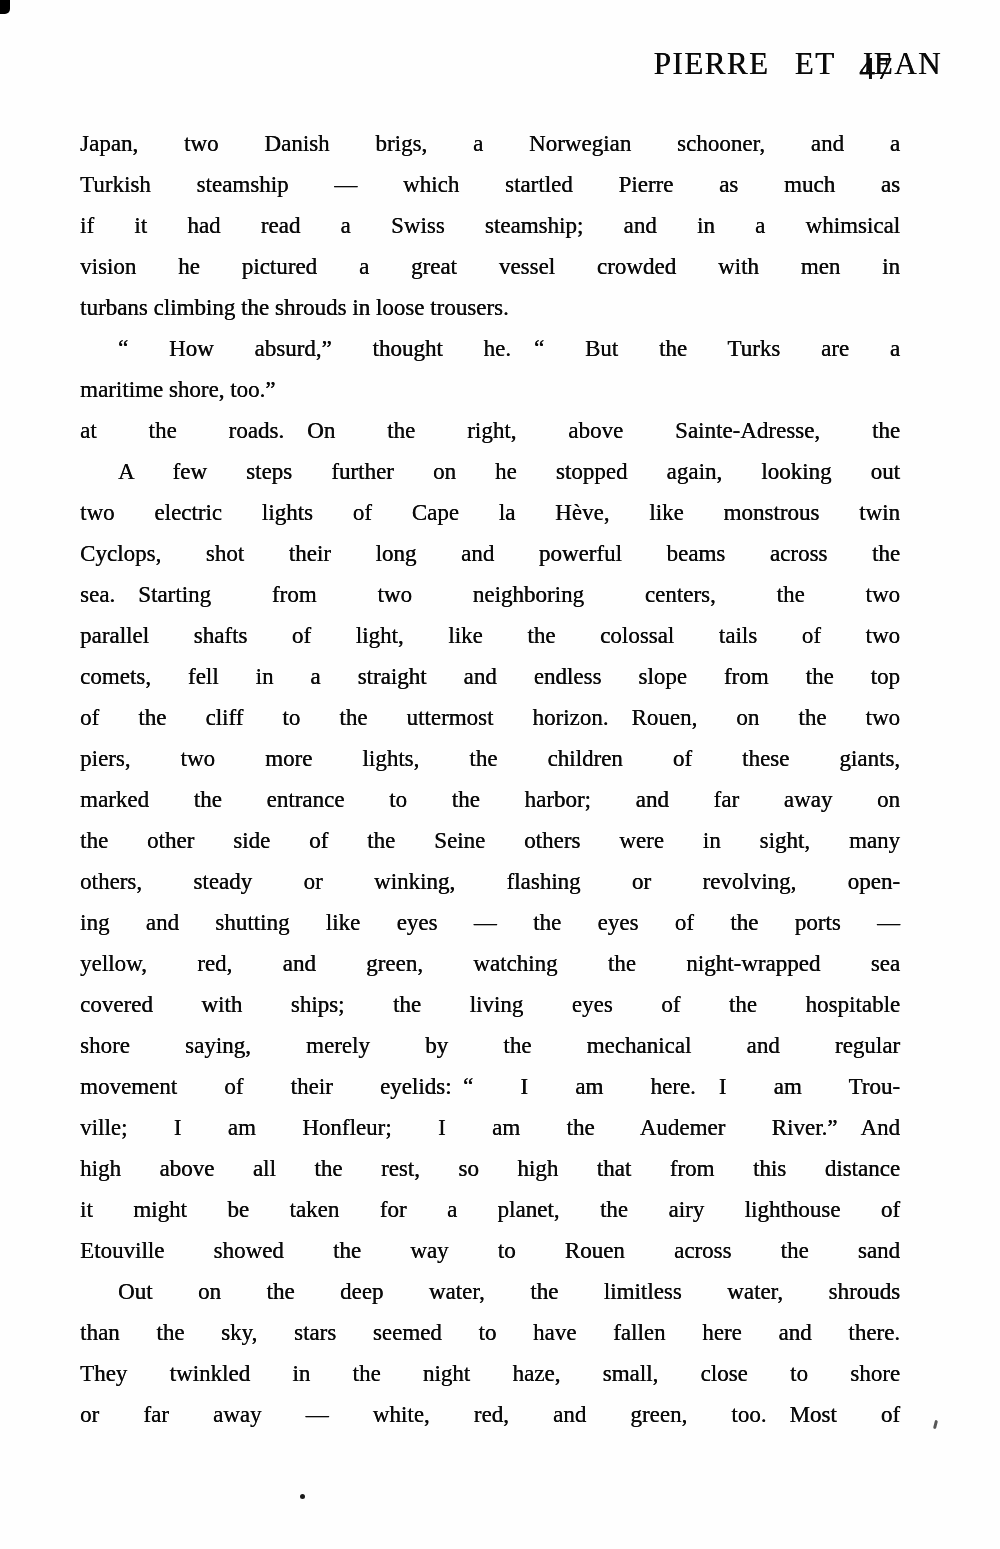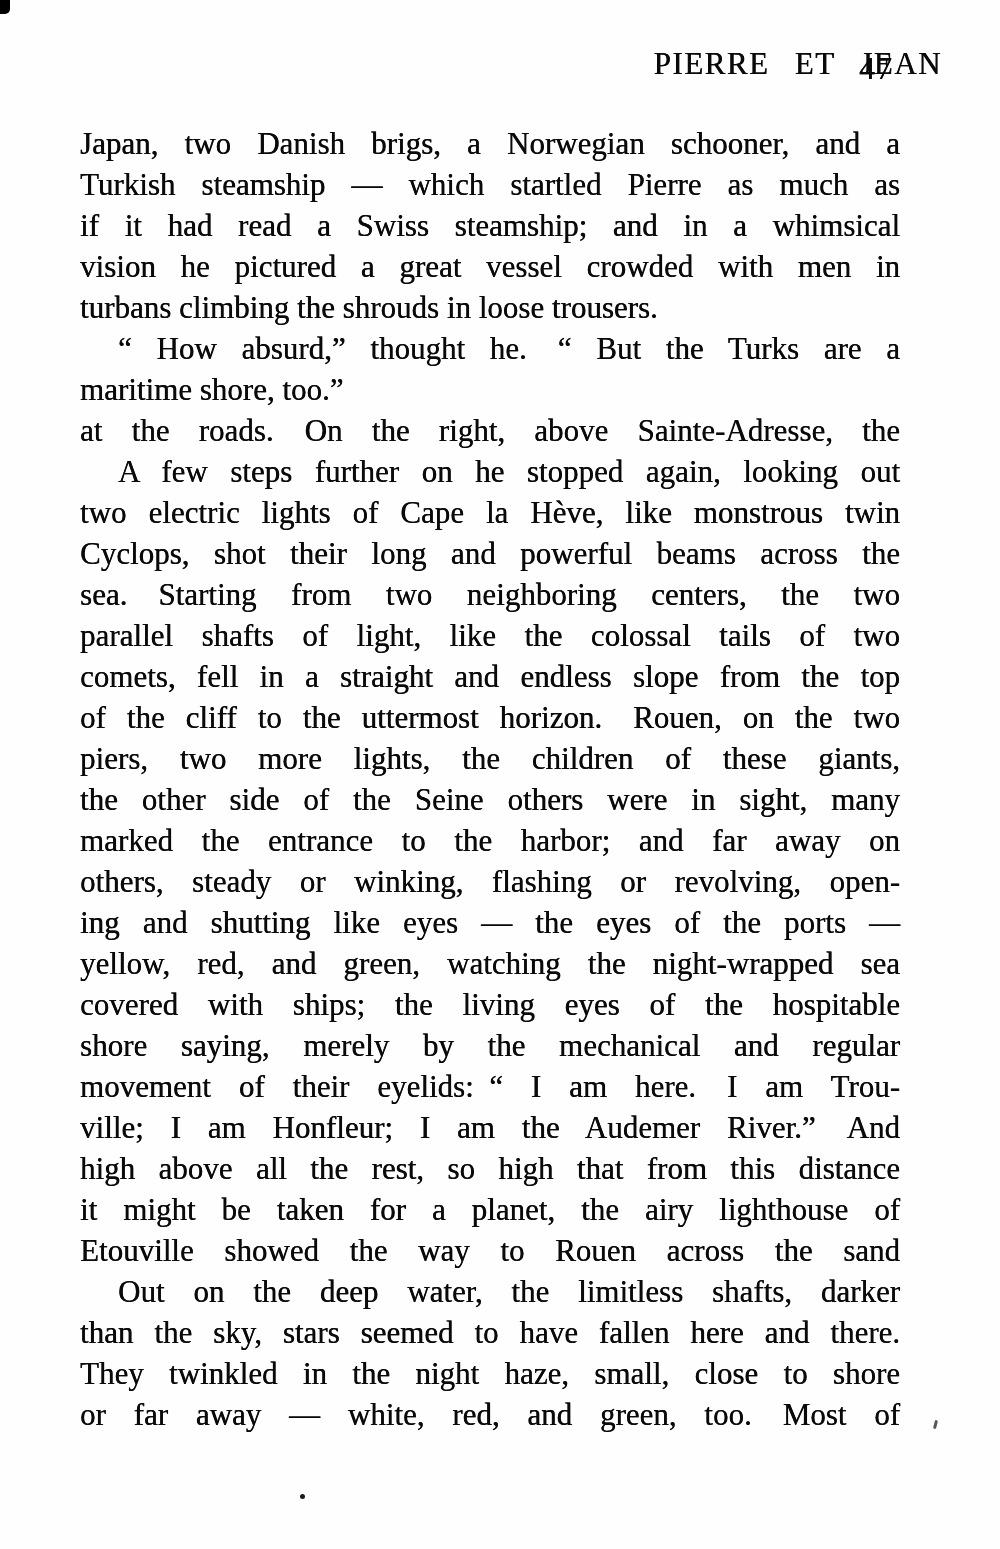--- a/index.html
+++ b/index.html
@@ -35,21 +35,21 @@
     position: absolute;
     right: 107px;
     top: 8px;
     font-size: 32px;
     line-height: 1;
     letter-spacing: 1px;
   }
   
   .text-block {
     margin: 37px 100px 0 80px;
-    font-size: 31px;
+    font-size: 23px;
     line-height: 41px;
     font-kerning: normal;
   }
   .para { margin: 0; padding: 0; }
   .line {
     display: block;
     text-align: justify;
     text-align-last: justify;
     height: 41px;
     overflow: visible;
@@ -111,36 +111,36 @@
     <p class="para">
       <span class="line">at the roads. On the right, above Sainte-Adresse, the</span>
       <span class="line ind">A few steps further on he stopped again, looking out</span>
       <span class="line">two electric lights of Cape la Hève, like monstrous twin</span>
       <span class="line">Cyclops, shot their long and powerful beams across the</span>
       <span class="line">sea. Starting from two neighboring centers, the two</span>
       <span class="line">parallel shafts of light, like the colossal tails of two</span>
       <span class="line">comets, fell in a straight and endless slope from the top</span>
       <span class="line">of the cliff to the uttermost horizon. Rouen, on the two</span>
       <span class="line">piers, two more lights, the children of these giants,</span>
+      <span class="line">marked the entrance to the harbor; and far away on</span>
       <span class="line">the other side of the Seine others were in sight, many</span>
-      <span class="line">marked the entrance to the harbor; and far away on</span>
       <span class="line">others, steady or winking, flashing or revolving, open-</span>
       <span class="line">ing and shutting like eyes — the eyes of the ports —</span>
       <span class="line">yellow, red, and green, watching the night-wrapped sea</span>
       <span class="line">covered with ships; the living eyes of the hospitable</span>
       <span class="line">shore saying, merely by the mechanical and regular</span>
       <span class="line">movement of their eyelids: “ I am here. I am Trou-</span>
       <span class="line">ville; I am Honfleur; I am the Audemer River.” And</span>
       <span class="line">high above all the rest, so high that from this distance</span>
       <span class="line">it might be taken for a planet, the airy lighthouse of</span>
       <span class="line">Etouville showed the way to Rouen across the sand</span>
     </p>
 
     <p class="para">
-      <span class="line ind">Out on the deep water, the limitless shafts, darker</span>
+      <span class="line ind">Out on the deep water, the limitless water, shrouds</span>
       <span class="line">than the sky, stars seemed to have fallen here and there.</span>
       <span class="line">They twinkled in the night haze, small, close to shore</span>
       <span class="line">or far away — white, red, and green, too. Most of</span>
     </p>
 
   </main>
 
   <div class="ink-dot"></div>
   <div class="ink-speck"></div>
 

